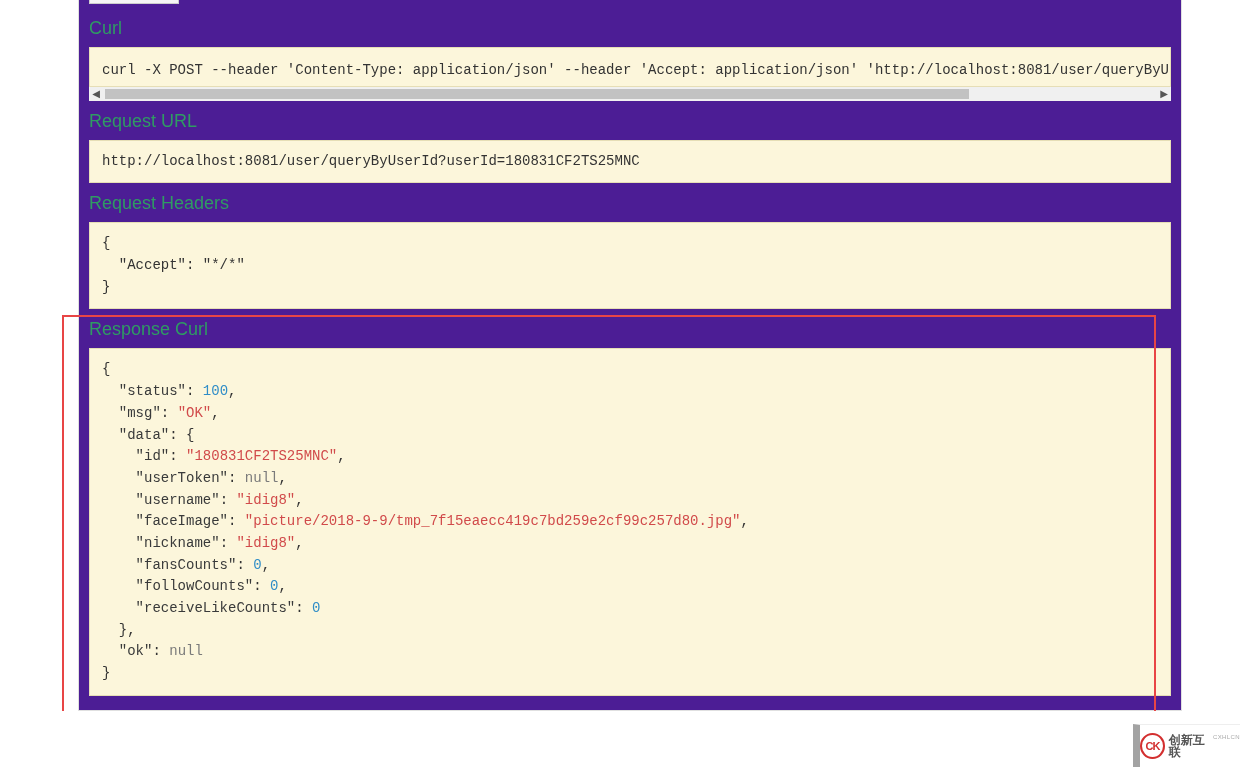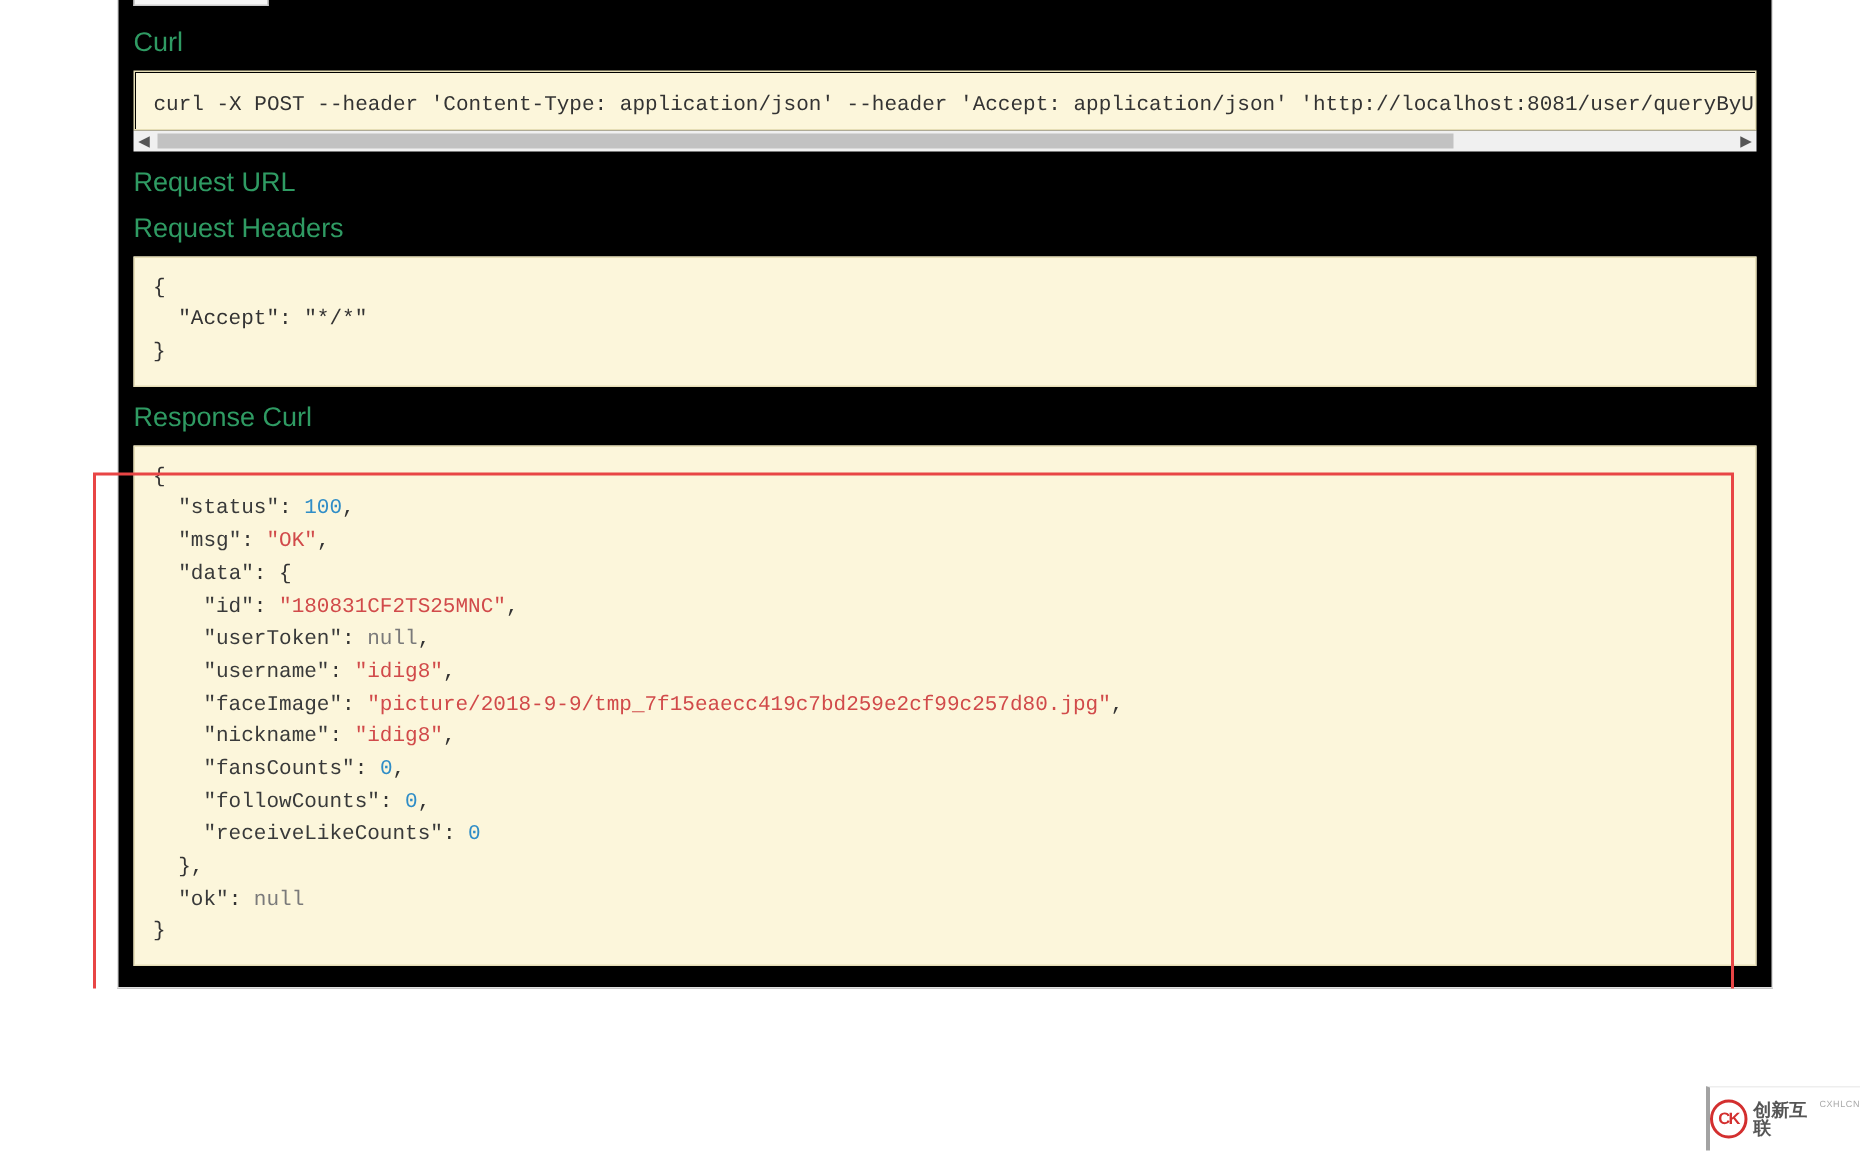--- a/index.html
+++ b/index.html
@@ -15,21 +15,21 @@
     margin: 0 auto;
     position: relative;
     box-sizing: border-box;
   }
   .panel {
     margin-left: 78px;
     margin-right: 58px;
     border: 1px solid #e0e0e0;
     border-top: none;
     padding: 0 10px 14px 10px;
-    background: #000000;
+    background: #4c1d95;
   }
   .ghost-btn {
     width: 88px;
     height: 3px;
     border: 1px solid #ccc;
     border-top: none;
     background: #f5f5f5;
     margin-left: 0;
     margin-bottom: 14px;
   }
@@ -99,21 +99,21 @@
 
   
   .logo-badge {
     position: fixed;
     right: 0;
     bottom: 0;
     width: 100px;
     height: 42px;
     background: #fff;
     border-top: 1px solid #eee;
-    border-left: 3px solid #a3a3a3;
+    border-left: 7px solid #a3a3a3;
     display: flex;
     align-items: center;
     justify-content: center;
     gap: 4px;
   }
   .logo-mark {
     width: 22px; height: 22px;
     border: 2px solid #d32f2f;
     border-radius: 50%;
     color: #d32f2f;
@@ -139,20 +139,21 @@
     <div class="codeblock onerow">curl -X POST --header 'Content-Type: application/json' --header 'Accept: application/json' 'http://localhost:8081/user/queryByUser</div>
     <div class="fake-scroll">
       <div class="arrow">◀</div>
       <div class="track">
         <div class="thumb"></div>
       </div>
       <div class="arrow">▶</div>
     </div>
 
     <h4 class="section-title">Request URL</h4>
+    <div class="codeblock">http://localhost:8081/user/queryByUserId?userId=180831CF2TS25MNC</div>
 
     <h4 class="section-title">Request Headers</h4>
     <div class="codeblock">{
   "Accept": "*/*"
 }</div>
 
     <h4 class="section-title">Response Curl</h4>
     <div class="codeblock" id="response-body-block">{
   <span class="json-key">"status"</span>: <span class="json-num">100</span>,
   <span class="json-key">"msg"</span>: <span class="json-str">"OK"</span>,

